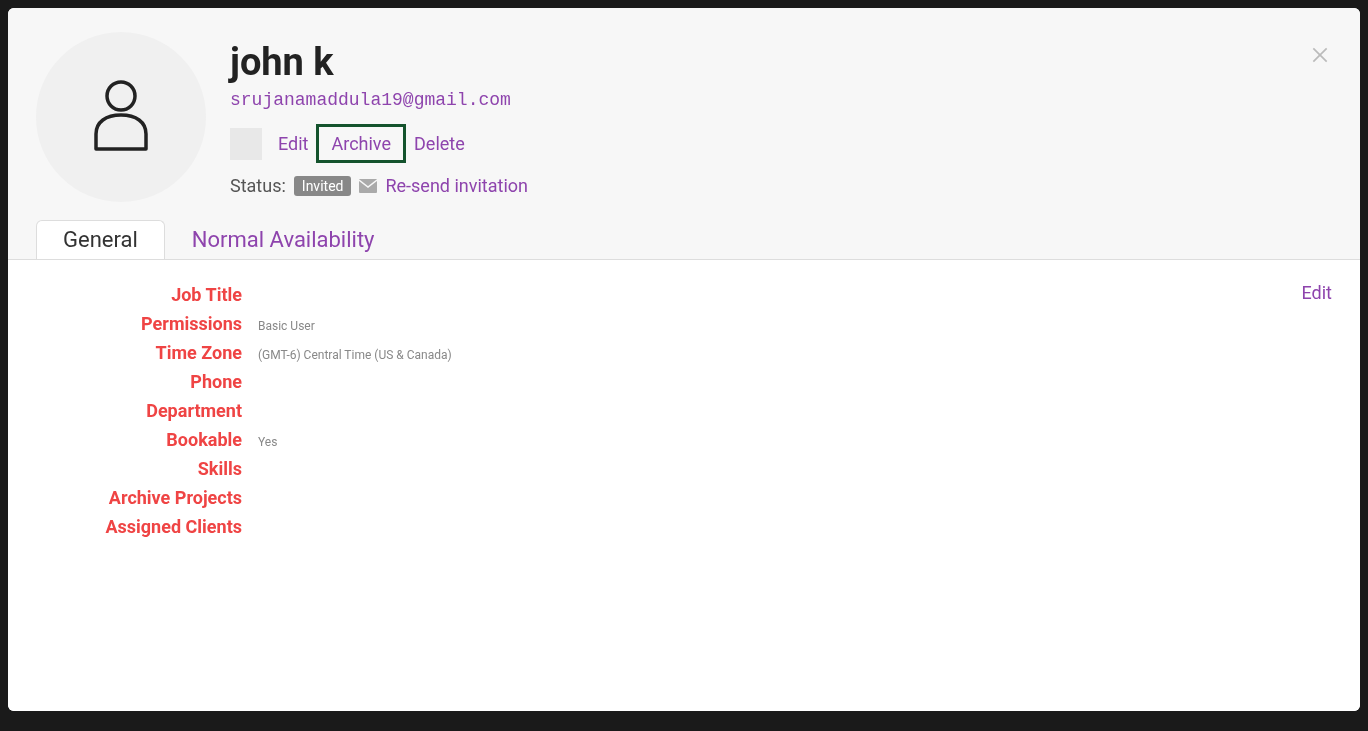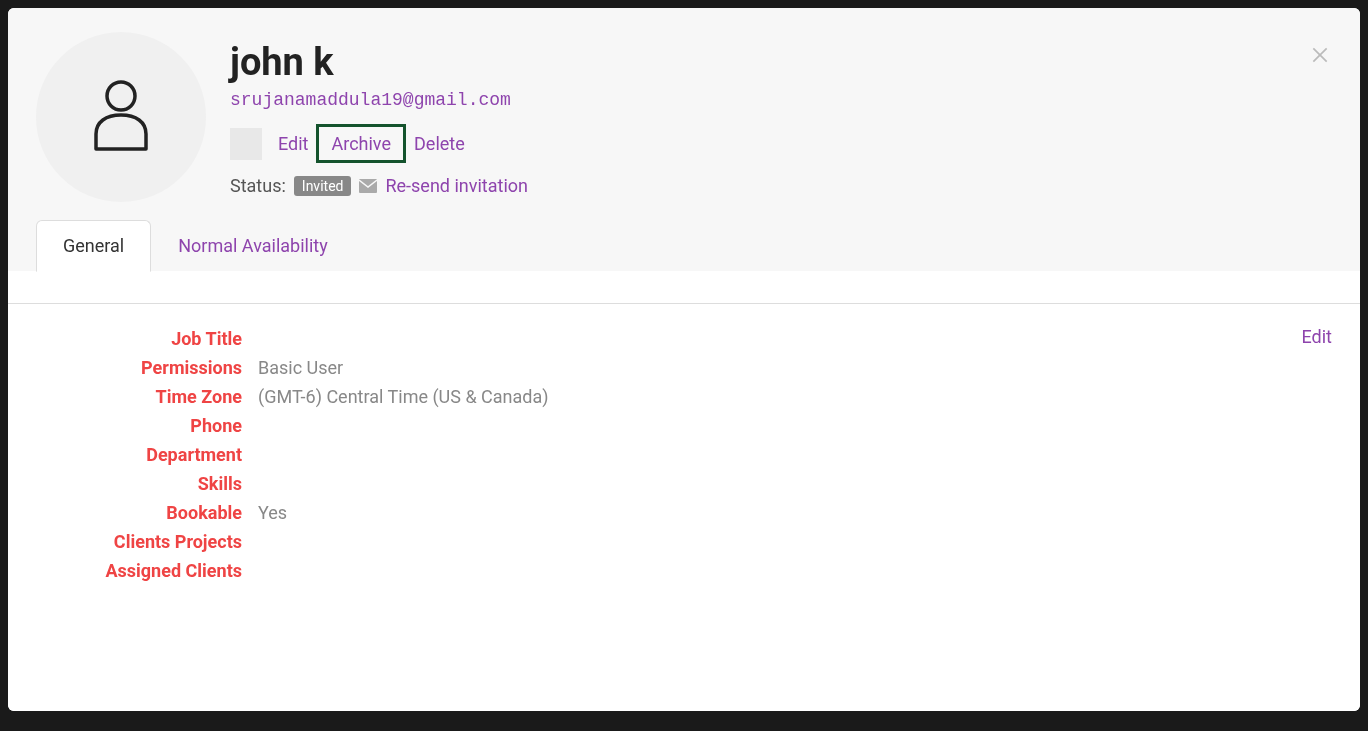--- a/index.html
+++ b/index.html
@@ -15,21 +15,20 @@
       position: absolute;
       top: 8px;
       left: 8px;
       right: 8px;
       bottom: 20px;
       background: #fff;
       border-radius: 6px;
       overflow: hidden;
       display: flex;
       flex-direction: column;
-      gap: 32px;
     }
     .modal-header {
       background: #f7f7f7;
       padding: 24px 28px 0 28px;
       position: relative;
     }
     .close-button {
       position: absolute;
       top: 36px;
       right: 28px;
@@ -124,22 +123,22 @@
       cursor: pointer;
       font-size: 18px;
     }
     .tabs {
       display: flex;
       gap: 0;
       margin-top: 18px;
       position: relative;
     }
     .tab {
-      padding: 14px 26px;
-      font-size: 18px;
+      padding: 6px 26px;
+      font-size: 22px;
       cursor: pointer;
       border: 1px solid transparent;
     }
     .tab.active {
       background: #fff;
       border: 1px solid #ddd;
       border-bottom: 1px solid #fff;
       border-radius: 6px 6px 0 0;
       color: #333;
       margin-bottom: -1px;
@@ -174,21 +173,21 @@
       align-items: baseline;
     }
     .field-label {
       width: 206px;
       text-align: right;
       font-size: 18px;
       font-weight: 700;
       color: #ef4444;
     }
     .field-value {
-      font-size: 18px;
+      font-size: 12px;
       color: #888;
     }
   </style>
 </head>
 <body>
 
 <div class="modal">
   <div class="modal-header">
     <button class="close-button">
       <span>
@@ -252,29 +251,29 @@
       </div>
       <div class="field-row">
         <div class="field-label">Phone</div>
         <div class="field-value"></div>
       </div>
       <div class="field-row">
         <div class="field-label">Department</div>
         <div class="field-value"></div>
       </div>
       <div class="field-row">
-        <div class="field-label">Skills</div>
-        <div class="field-value"></div>
-      </div>
-      <div class="field-row">
         <div class="field-label">Bookable</div>
         <div class="field-value">Yes</div>
       </div>
       <div class="field-row">
-        <div class="field-label">Clients Projects</div>
+        <div class="field-label">Skills</div>
+        <div class="field-value"></div>
+      </div>
+      <div class="field-row">
+        <div class="field-label">Archive Projects</div>
         <div class="field-value"></div>
       </div>
       <div class="field-row">
         <div class="field-label">Assigned Clients</div>
         <div class="field-value"></div>
       </div>
     </div>
   </div>
 </div>
 

